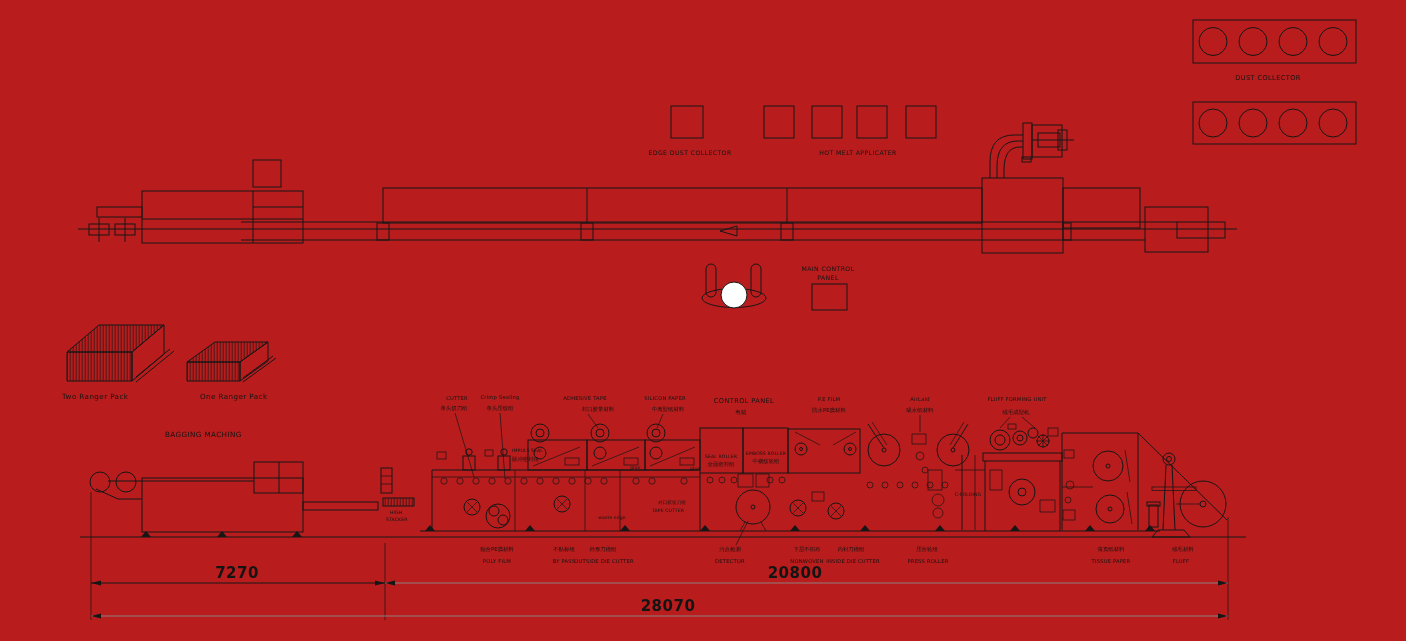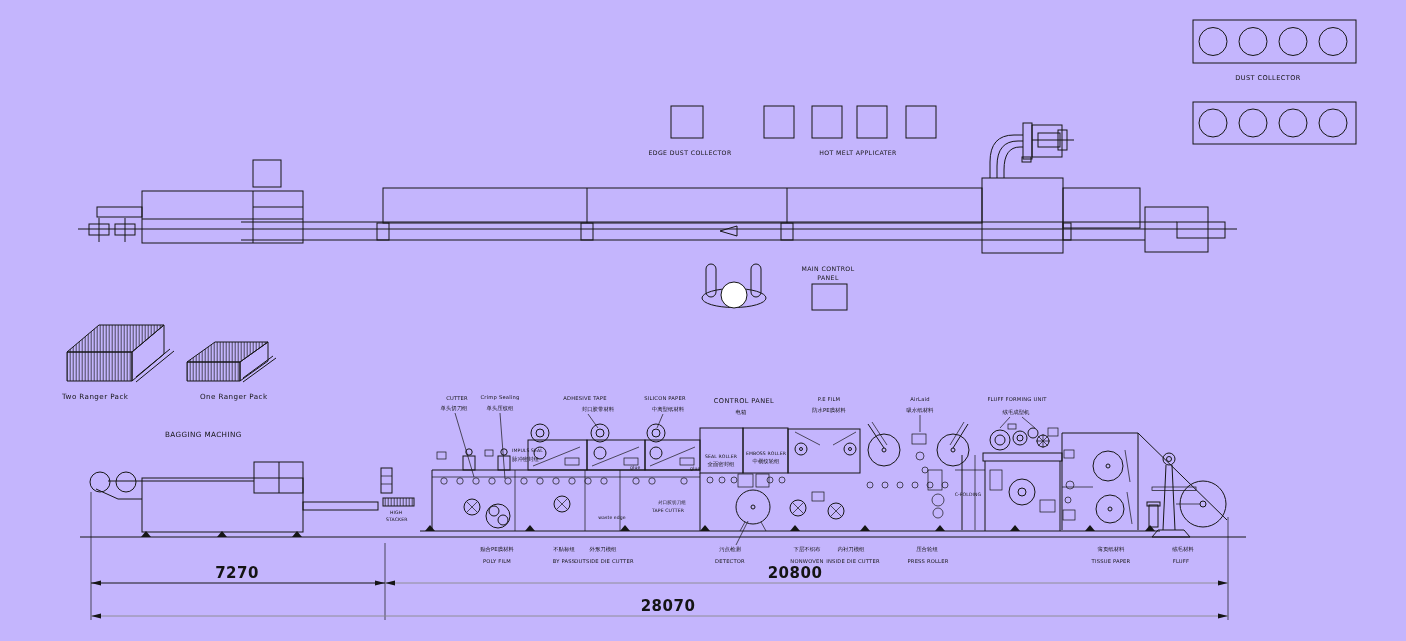--- a/index.html
+++ b/index.html
@@ -1,16 +1,16 @@
 <!DOCTYPE html>
 <html><head>
 <meta charset="utf-8">
 <style>
   html,body{margin:0;padding:0;background:#ffffff;}
-  .stage{position:relative;width:1406px;height:641px;background:#c4b5fd;overflow:hidden;}
+  .stage{position:relative;width:1406px;height:641px;background:#b91c1c;overflow:hidden;}
   svg{display:block;}
   .ln{stroke:#161616;fill:none;stroke-width:1;}
   .thin{stroke:#161616;fill:none;stroke-width:.7;}
   .gray{stroke:#8a8a8a;fill:none;stroke-width:.9;}
   .fb{fill:#161616;stroke:none;}
   .wh{fill:#fff;stroke:#161616;stroke-width:1;}
   .hatchf{fill:url(#vh);stroke:#161616;stroke-width:1;}
   .t{fill:#141414;stroke:none;font-family:"DejaVu Sans",sans-serif;letter-spacing:.4px;}
   .s4{font-size:4.6px;letter-spacing:.1px;}
   .s5{font-size:5.2px;letter-spacing:.2px;}

